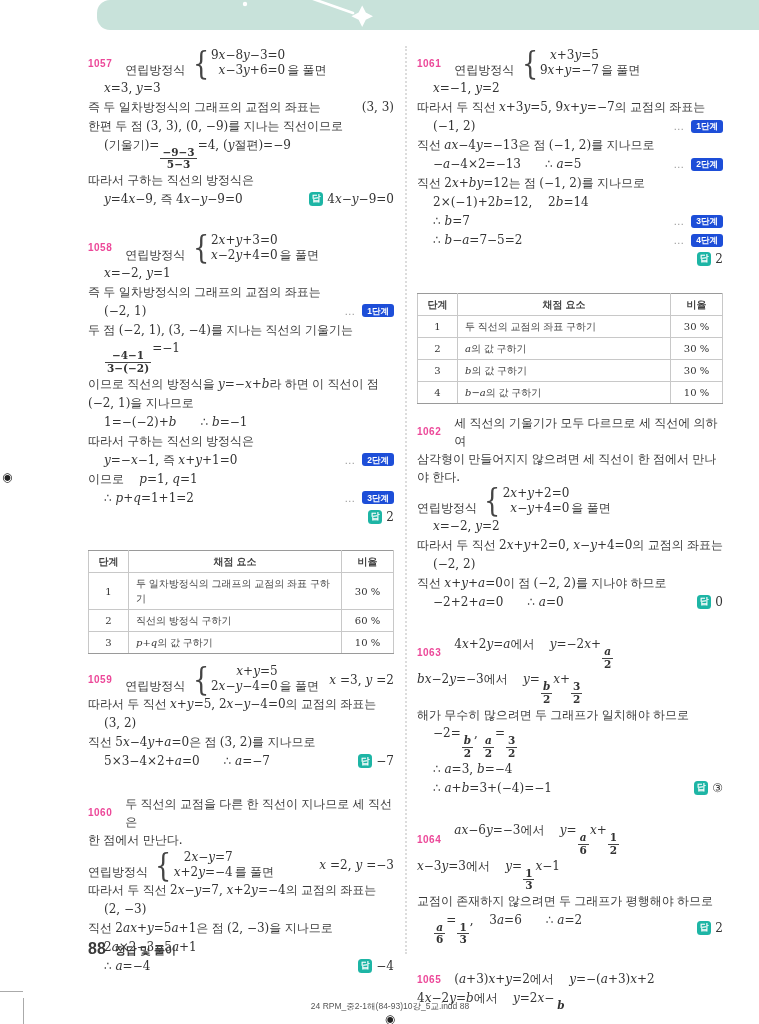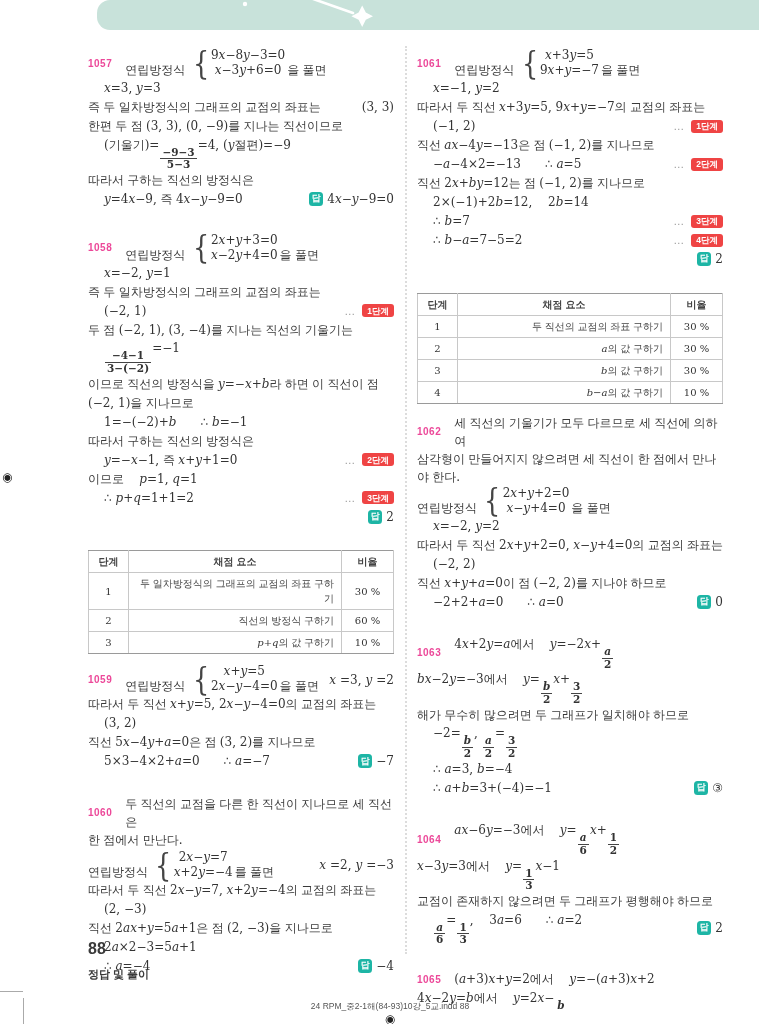--- a/index.html
+++ b/index.html
@@ -33,42 +33,42 @@
     letter-spacing:0.5px; flex:0 0 auto;
   }
   
   .mv { font-family:"DejaVu Serif","Liberation Serif",serif; font-style:italic; color:#333; }
   .mn { font-family:"DejaVu Serif","Liberation Serif",serif; font-style:normal; color:#333; }
   .frac { display:inline-flex; flex-direction:column; vertical-align:-7px; text-align:center; line-height:1.1; font-size:10.5px; margin:0 1px; }
   .frac .fd { border-top:1px solid #444; }
   .frac .fn, .frac .fd { padding:0 2px;font-weight:bold; }
   .sys { display:inline-flex; align-items:center; margin:0 2px; }
   .sys .brace { font-family:"DejaVu Serif",serif; font-size:32px; font-weight:400; color:#444; line-height:0.9; transform:scaleX(0.8); }
-  .sys .eqs { display:flex; flex-direction:column; line-height:1.25; text-align:center; }
+  .sys .eqs { display:flex; flex-direction:column; line-height:1.25; text-align:right; }
   
   .dots { color:#9a9a9a; font-size:11px; letter-spacing:1px; margin-right:2px; }
   .step-badge {
-    background:#ef4444; color:#fff; font-size:8.5px; border-radius:3px;
+    background:#1d4ed8; color:#fff; font-size:8.5px; border-radius:3px;
     padding:1.5px 5px; line-height:1.2; font-weight:bold;
   }
   
   .ans-chip { display:inline-flex; align-items:center; gap:4px; }
   .ans-icon {
     width:14px; height:14px; background:#1db5a5; border-radius:3.5px; color:#fff;
     font-size:9px; font-weight:bold; display:inline-flex; align-items:center; justify-content:center;
   }
   
   table.score { width:100%; border-collapse:collapse; font-size:10px; margin:6px 0 10px 0; color:#444;border-radius:8px; }
-  table.score th, table.score td { border:1px solid #c8c8c8; padding:3px 7px; height:20px;text-align:right; }
+  table.score th, table.score td { border:1px solid #c8c8c8; padding:3px 7px; height:20px; }
   table.score thead th { border-top:1.5px solid #9a9a9a; font-weight:bold; text-align:center; }
   table.score td.c1 { width:40px; text-align:center; }
   table.score td.c3 { width:52px; text-align:center; }
   table.score tbody tr:last-child td { border-bottom:1.5px solid #9a9a9a; }
   
-  .page-footer { position:absolute; left:88px; top:940px; display:flex; align-items:baseline; gap:9px;flex-direction:column; }
+  .page-footer { position:absolute; left:88px; top:940px; display:flex; align-items:baseline; gap:9px; }
   .page-footer .pgnum { font-size:16px; font-weight:bold; color:#3a3a3a; }
   .page-footer .pglabel { font-size:11px; color:#3a3a3a;font-weight:bold; }
   .print-line {
     position:absolute; left:0; right:0; top:1001px; font-size:8.5px; color:#555;
     display:flex; align-items:center; padding:0 24px 0 45px;flex-direction:column;
   }
   .print-line .mid { margin:0 auto; }
   .reg-mark { color:#222; font-size:12px; line-height:1; }
   .reg-left { position:absolute; left:2px; top:471px; }
   .crop-h { position:absolute; left:0; top:991px; width:23px; height:1px; background:#aaa; }

